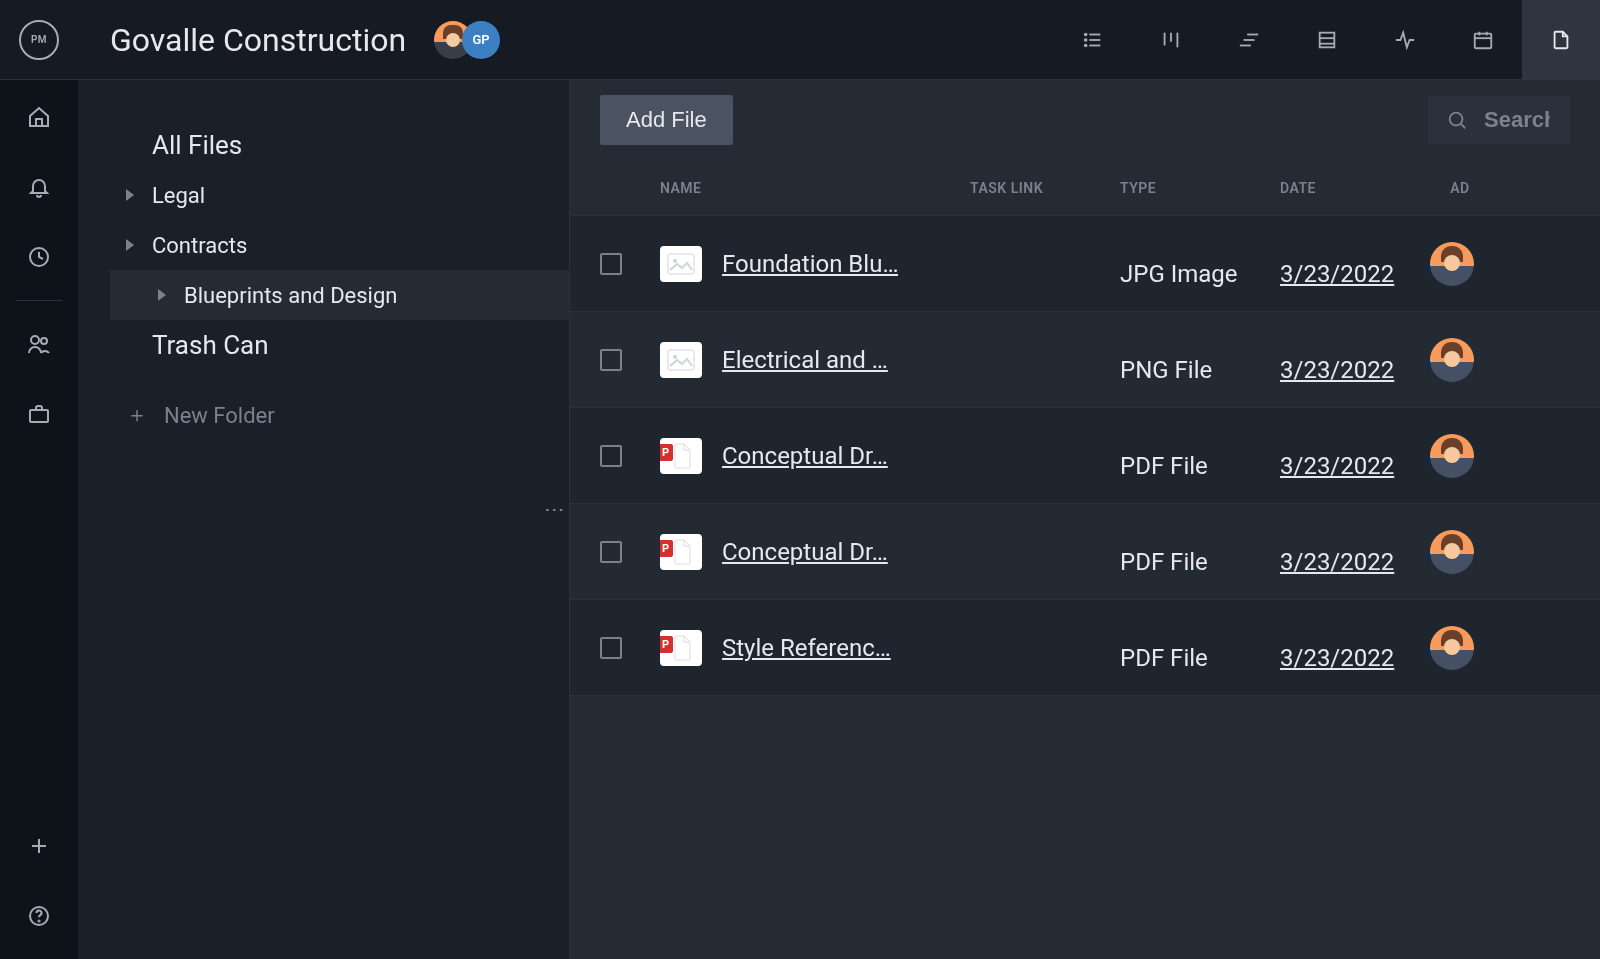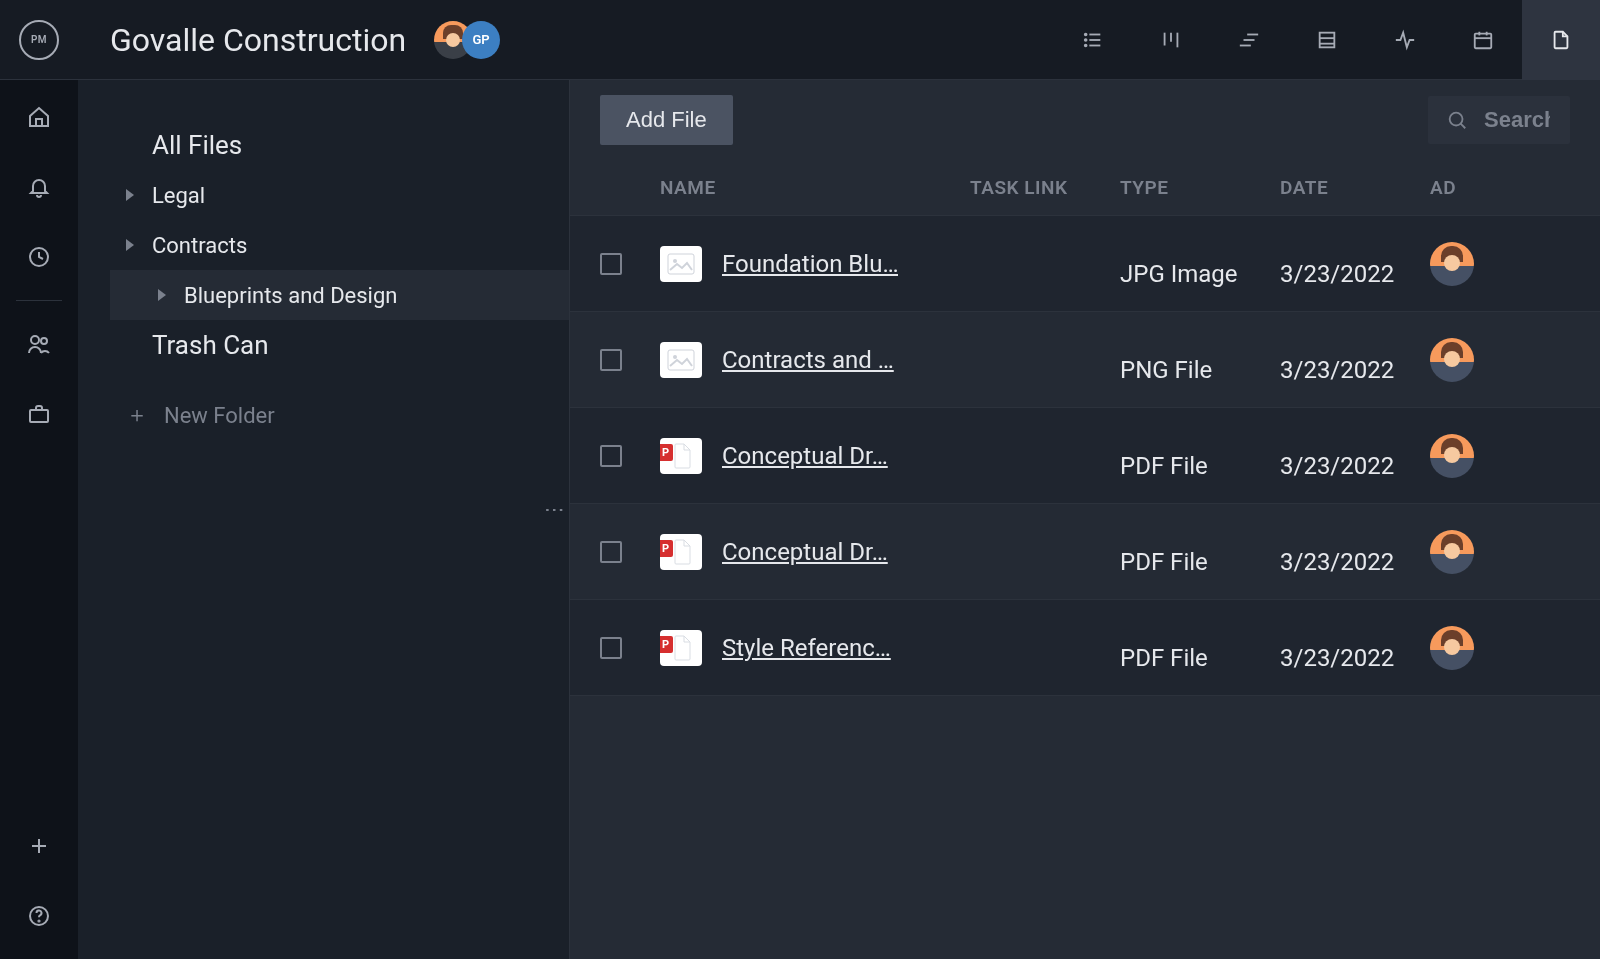--- a/index.html
+++ b/index.html
@@ -158,30 +158,30 @@
   .search-wrap svg{width:22px;height:22px;color:var(--text-muted);margin-right:14px;}
   .search-wrap input{
     background:transparent;border:none;outline:none;color:var(--text-primary);
     font-size:22px;width:70px;font-weight:bold;
   }
   .search-wrap input::placeholder{color:var(--text-muted);}
 
   
   .table-head{
     display:flex;align-items:center;height:56px;padding:0 30px;
-    color:var(--text-muted);font-size:19px;font-weight:600;letter-spacing:0.5px;
+    color:var(--text-muted);font-size:14px;font-weight:600;letter-spacing:0.5px;
     border-bottom:1px solid var(--divider);
     text-transform:uppercase;
   }
   .col-check{width:60px;display:flex;align-items:center;justify-content:flex-start;}
   .col-name{flex:0 0 310px;}
   .col-task{flex:0 0 150px;}
   .col-type{flex:0 0 160px;}
   .col-date{flex:0 0 150px;}
-  .col-added{flex:0 0 60px;}
+  .col-added{flex:0 0 60px;text-align:center;}
 
   .rows{flex:1;overflow:auto;}
   .row{
     display:flex;align-items:center;height:96px;padding:0 30px;
     border-bottom:1px solid var(--divider);
     background:var(--bg-row-alt);
     cursor:pointer;
   }
   .row:nth-child(odd){background:var(--bg-row);}
   .checkbox{
@@ -212,21 +212,21 @@
   }
   .addedby-avatar::after{
     content:"";position:absolute;width:16px;height:16px;background:#f6c9a0;border-radius:50%;
     top:13px;left:14px;
   }
 
   
   .cell-name{flex:0 0 310px;display:flex;align-items:center;min-width:0;text-decoration:underline;}
   .cell-task{flex:0 0 150px;}
   .cell-type{flex:0 0 160px;}
-  .cell-date{flex:0 0 150px;}
+  .cell-date{flex:0 0 150px;text-decoration:underline;}
   .cell-added{flex:0 0 60px;display:flex;justify-content:flex-start;}
 
 </style>
 </head>
 <body>
 
 <div class="topbar">
   <div class="logo-square">
     <div class="logo-circle">PM</div>
   </div>
@@ -414,21 +414,21 @@
       <div class="row">
         <div class="col-check">
           <div class="checkbox"></div>
         </div>
         <div class="cell-name">
           <div class="file-thumb img">
             <svg viewBox="0 0 28 22">
               <use href="#img-thumb"></use>
             </svg>
           </div>
-          <div class="file-name">Contracts and …</div>
+          <div class="file-name">Electrical and …</div>
         </div>
         <div class="cell-task"></div>
         <div class="cell-type file-type">PNG File</div>
         <div class="cell-date file-date">3/23/2022</div>
         <div class="cell-added">
           <div class="addedby-avatar"></div>
         </div>
       </div>
       <div class="row">
         <div class="col-check">

